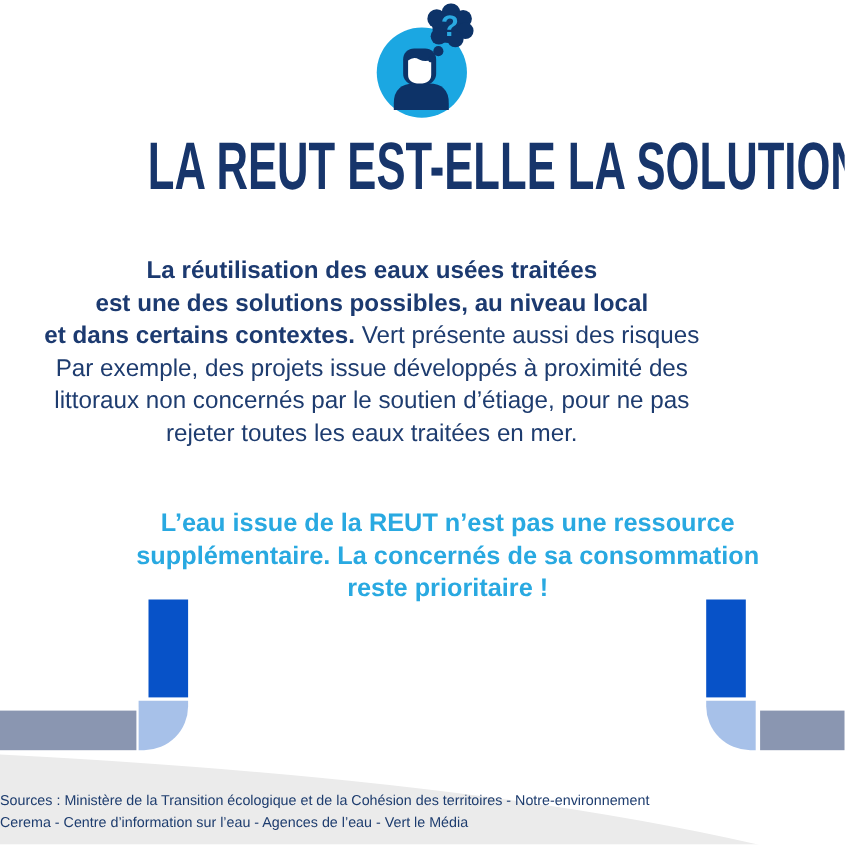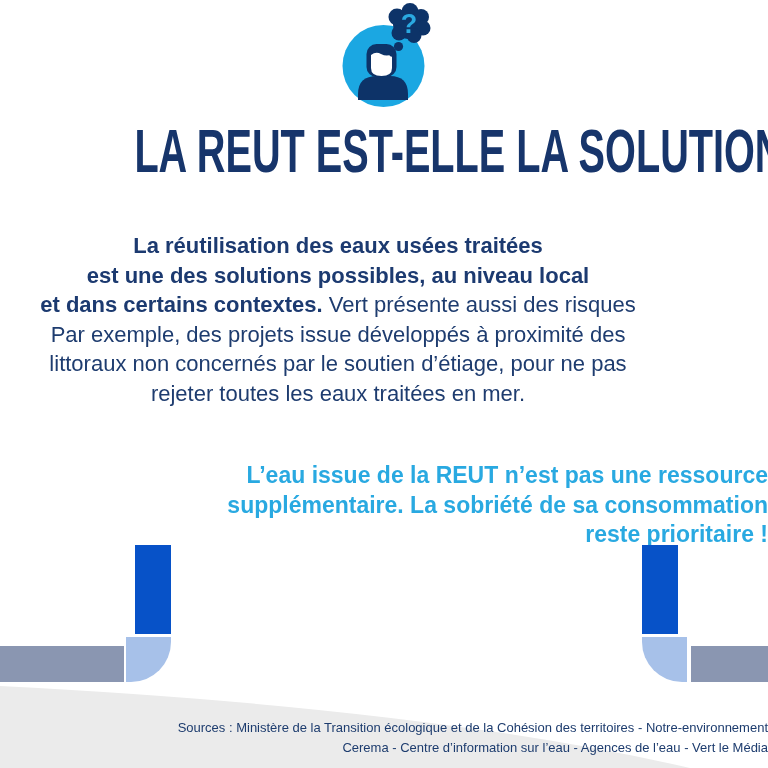--- a/index.html
+++ b/index.html
@@ -30,21 +30,21 @@
     position:absolute; top:231px; left:0; width:676px;
     text-align:center;
     font-size:22px; line-height:29.5px;
     color:#1e3c6f;
   }
   .body-block .b { font-weight:bold; color:#1c3a70; }
 
   
   .highlight-block {
     position:absolute; top:461px; left:0; width:768px;
-    text-align:right;
+    text-align:center;
     font-size:23px; line-height:29.5px; font-weight:bold;
     color:#29a9e1;
     padding-left:46px;
   }
 
   
   .pipe { position:absolute; }
   .pipe-vert  { width:36px; height:89px; top:545px; background:#0752c8; }
   .pipe-elbow { width:45px; height:45px; top:637px; background:#a7c1e9; }
   .pipe-gray  { height:36px; top:646px; background:#8a96b1; }
@@ -54,21 +54,21 @@
   .pipe-gray.left   { left:0; width:124px; }
 
   .pipe-vert.right  { left:642px; }
   .pipe-elbow.right { left:642px; border-radius:0 0 0 40px; }
   .pipe-gray.right  { left:691px; width:77px; }
 
   
   .wave-svg { position:absolute; left:0; top:680px; width:768px; height:88px; }
   .sources {
     position:absolute; top:718px; left:0; width:768px;
-    text-align:right;
+    text-align:left;
     font-size:13px; line-height:20px;
     color:#1d3c6e;
   }
 </style>
 </head>
 <body>
 
 <div class="canvas">
 
   <div class="icon-wrap">
@@ -105,21 +105,21 @@
     <div class="b">La réutilisation des eaux usées traitées</div>
     <div class="b">est une des solutions possibles, au niveau local</div>
     <div><span class="b">et dans certains contextes.</span><span> Vert présente aussi des risques</span></div>
     <div>Par exemple, des projets issue développés à proximité des</div>
     <div>littoraux non concernés par le soutien d’étiage, pour ne pas</div>
     <div>rejeter toutes les eaux traitées en mer.</div>
   </div>
 
   <div class="highlight-block">
     <div>L’eau issue de la REUT n’est pas une ressource</div>
-    <div>supplémentaire. La sobriété de sa consommation</div>
+    <div>supplémentaire. La concernés de sa consommation</div>
     <div>reste prioritaire !</div>
   </div>
 
   <div class="pipe pipe-vert left"></div>
   <div class="pipe pipe-elbow left"></div>
   <div class="pipe pipe-gray left"></div>
 
   <div class="pipe pipe-vert right"></div>
   <div class="pipe pipe-elbow right"></div>
   <div class="pipe pipe-gray right"></div>

